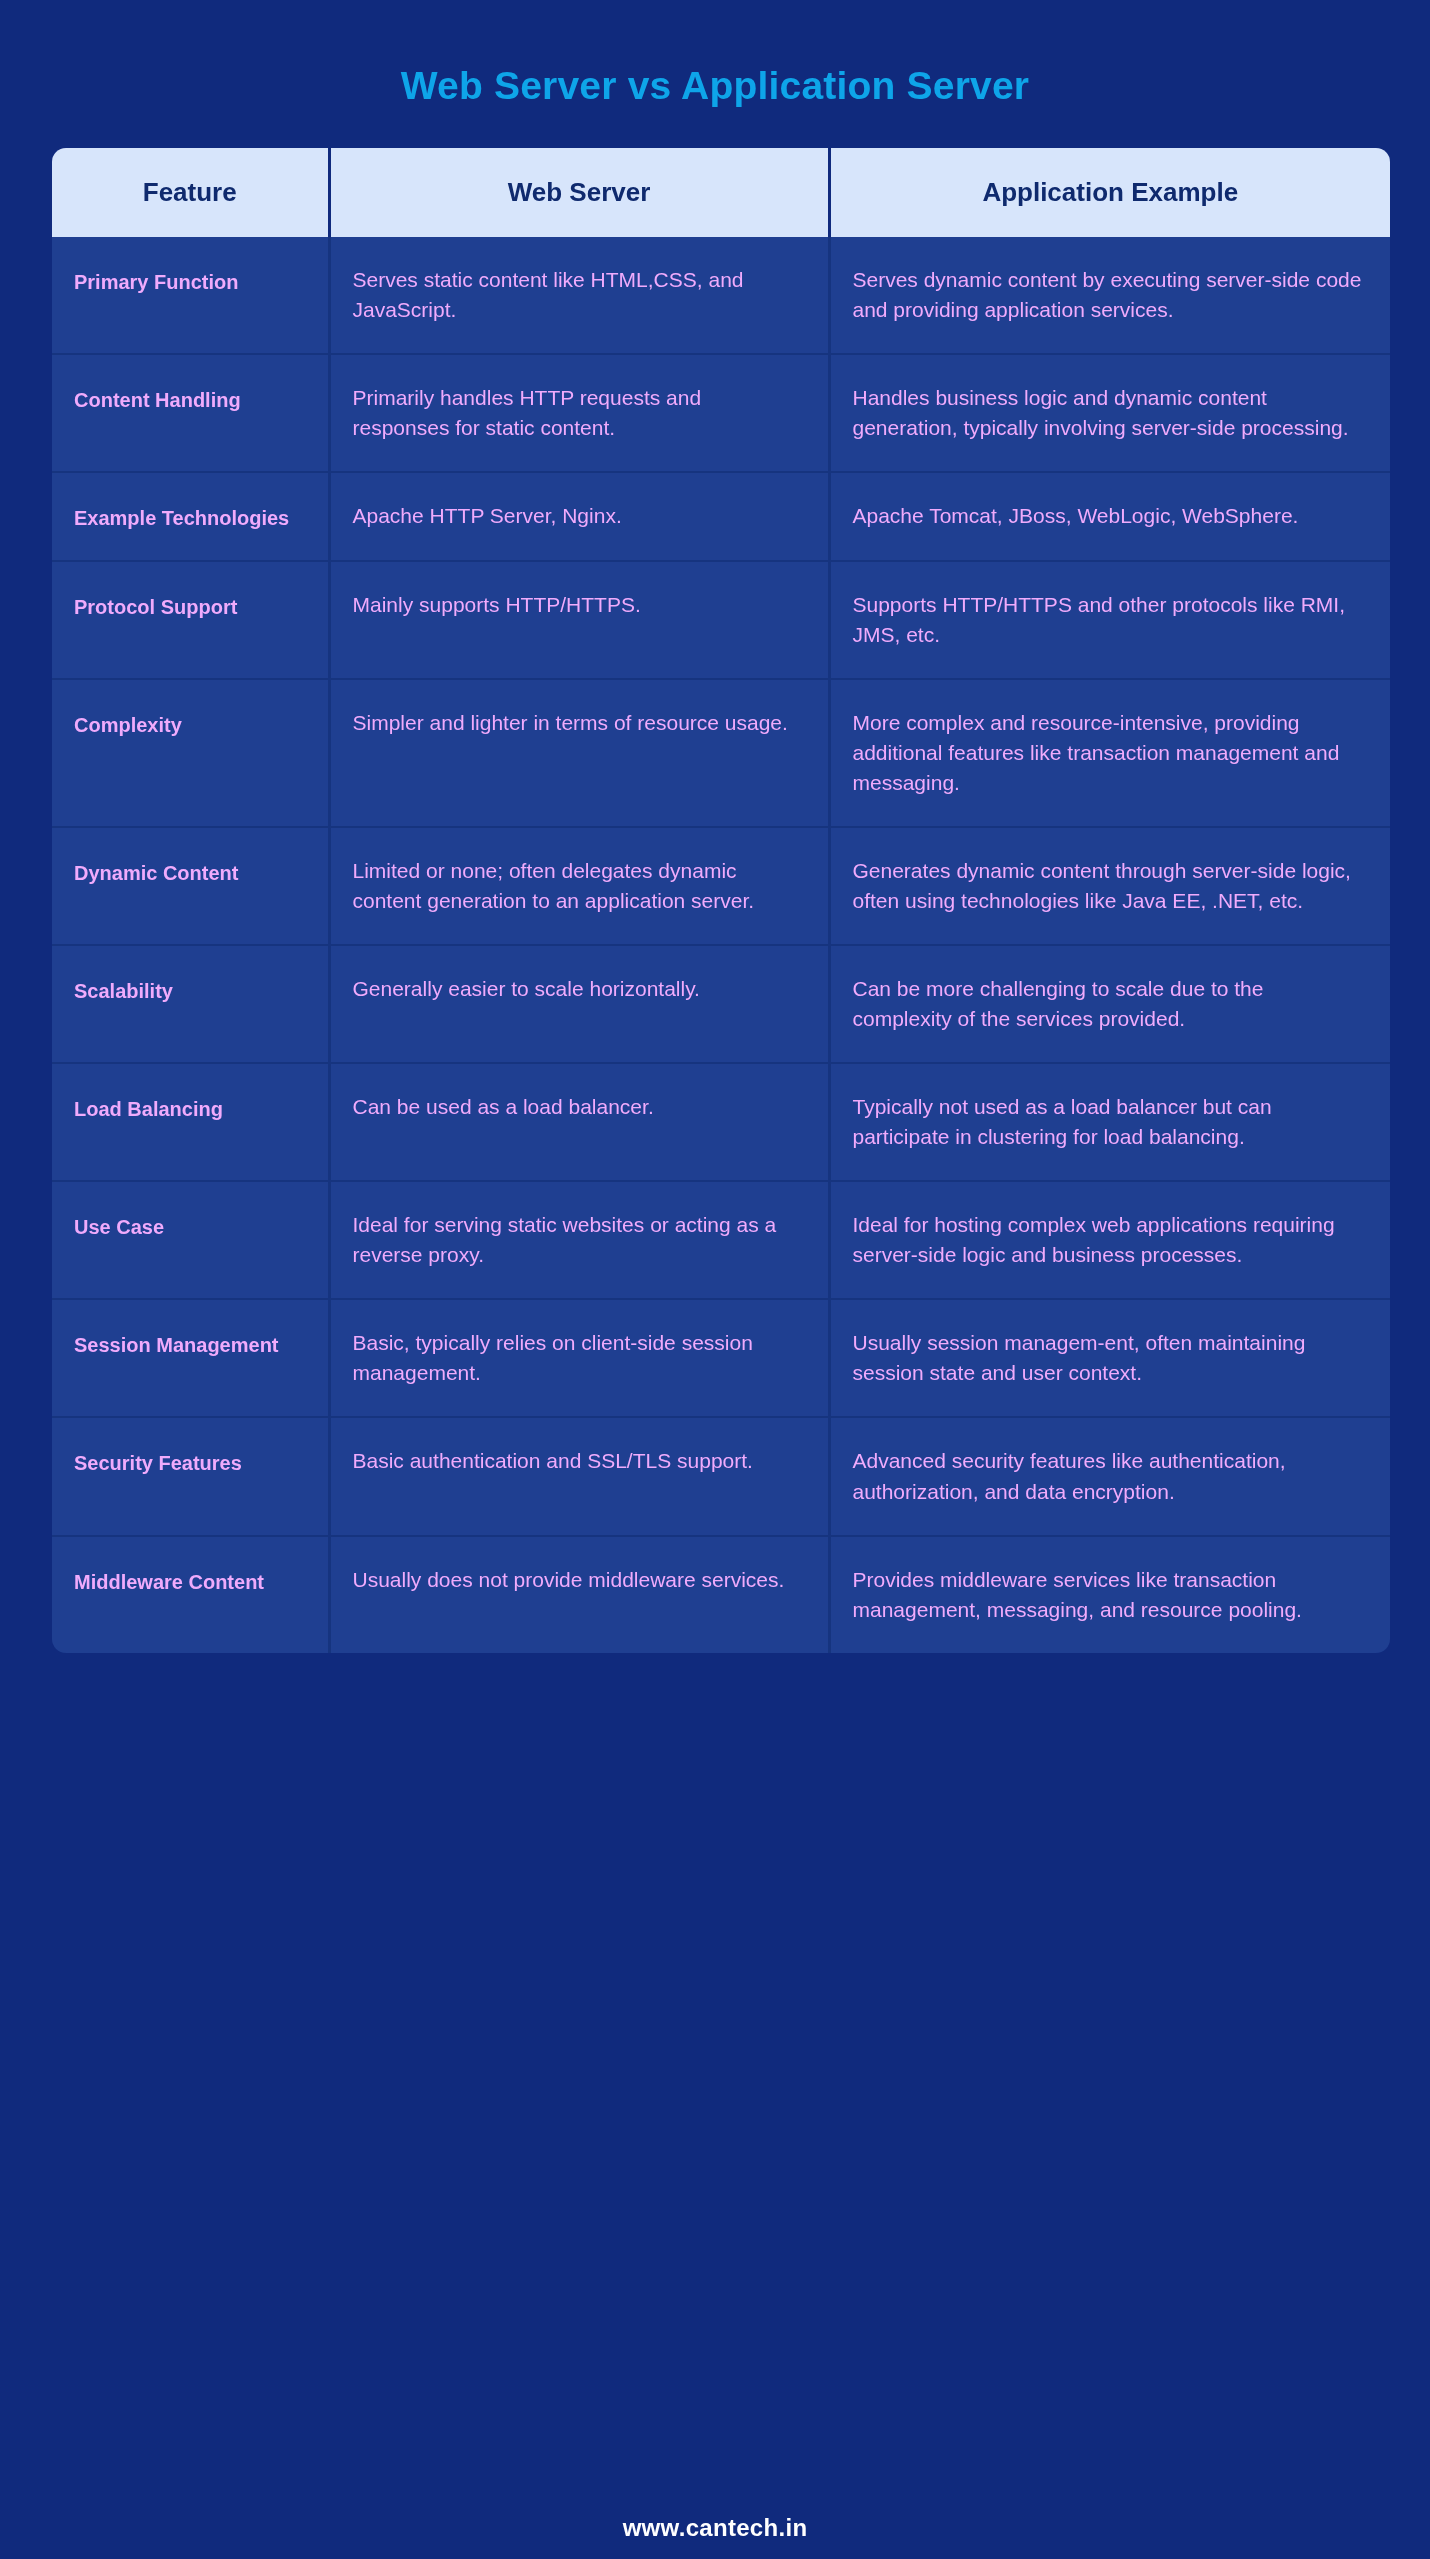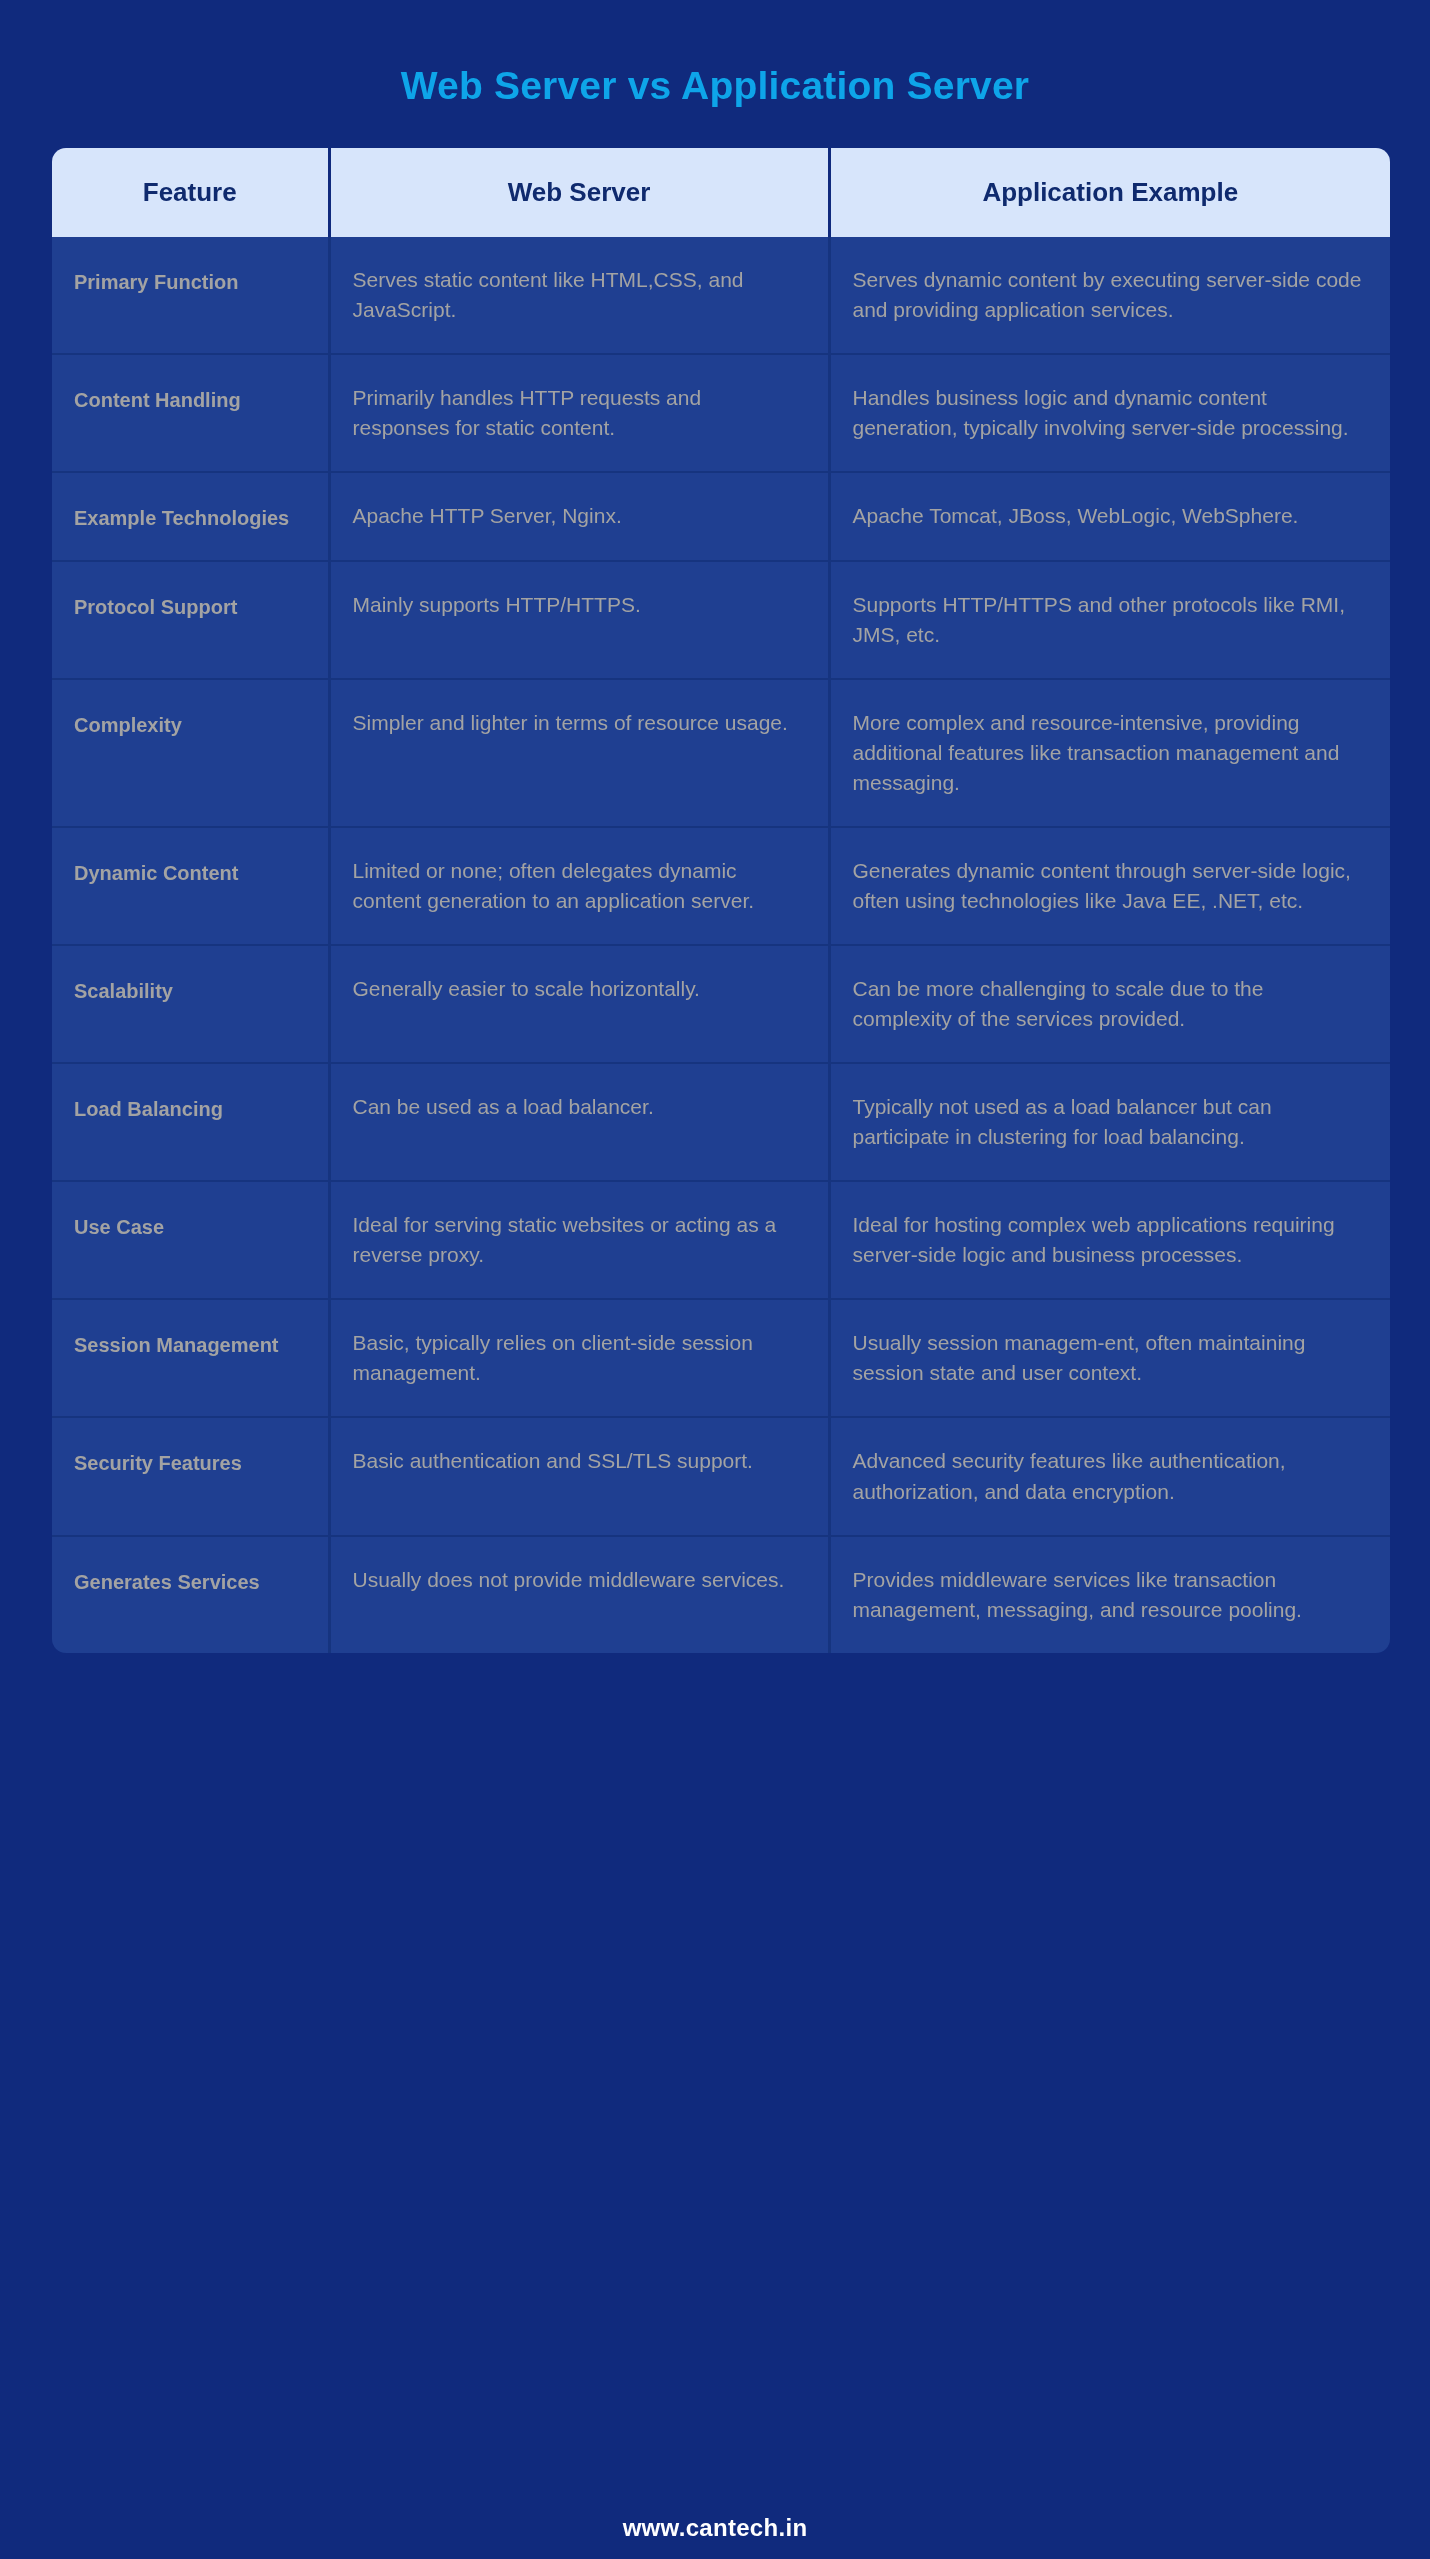--- a/index.html
+++ b/index.html
@@ -55,21 +55,21 @@
     font-weight: bold;
     text-align: center;
     padding: 29px 10px 29px 10px;
     border-right: 3px solid #102a7d;
     vertical-align: middle;
   }
   thead th:last-child { border-right: none; }
 
   tbody td {
     background: #1f3f91;
-    color: #a3a3a3;
+    color: #f0abfc;
     vertical-align: top;
     border-right: 3px solid #16347f;
     border-top: 2px solid #16347f;
   }
   tbody tr:first-child td { border-top: none; }
   tbody td:last-child { border-right: none; }
 
   td.feature {
     font-size: 20px;
     font-weight: bold;
@@ -166,21 +166,21 @@
           <td class="feature">Session Management</td>
           <td class="desc">Basic, typically relies on client-side session management.</td>
           <td class="desc">Usually session managem-ent, often maintaining session state and user context.</td>
         </tr>
         <tr>
           <td class="feature">Security Features</td>
           <td class="desc">Basic authentication and SSL/TLS support.</td>
           <td class="desc">Advanced security features like authentication, authorization, and data encryption.</td>
         </tr>
         <tr>
-          <td class="feature">Generates Services</td>
+          <td class="feature">Middleware Content</td>
           <td class="desc">Usually does not provide middleware services.</td>
           <td class="desc">Provides middleware services like transaction management, messaging, and resource pooling.</td>
         </tr>
       </tbody>
     </table>
   </div>
 
   <div class="footer-url">www.cantech.in</div>
 
 </div>

